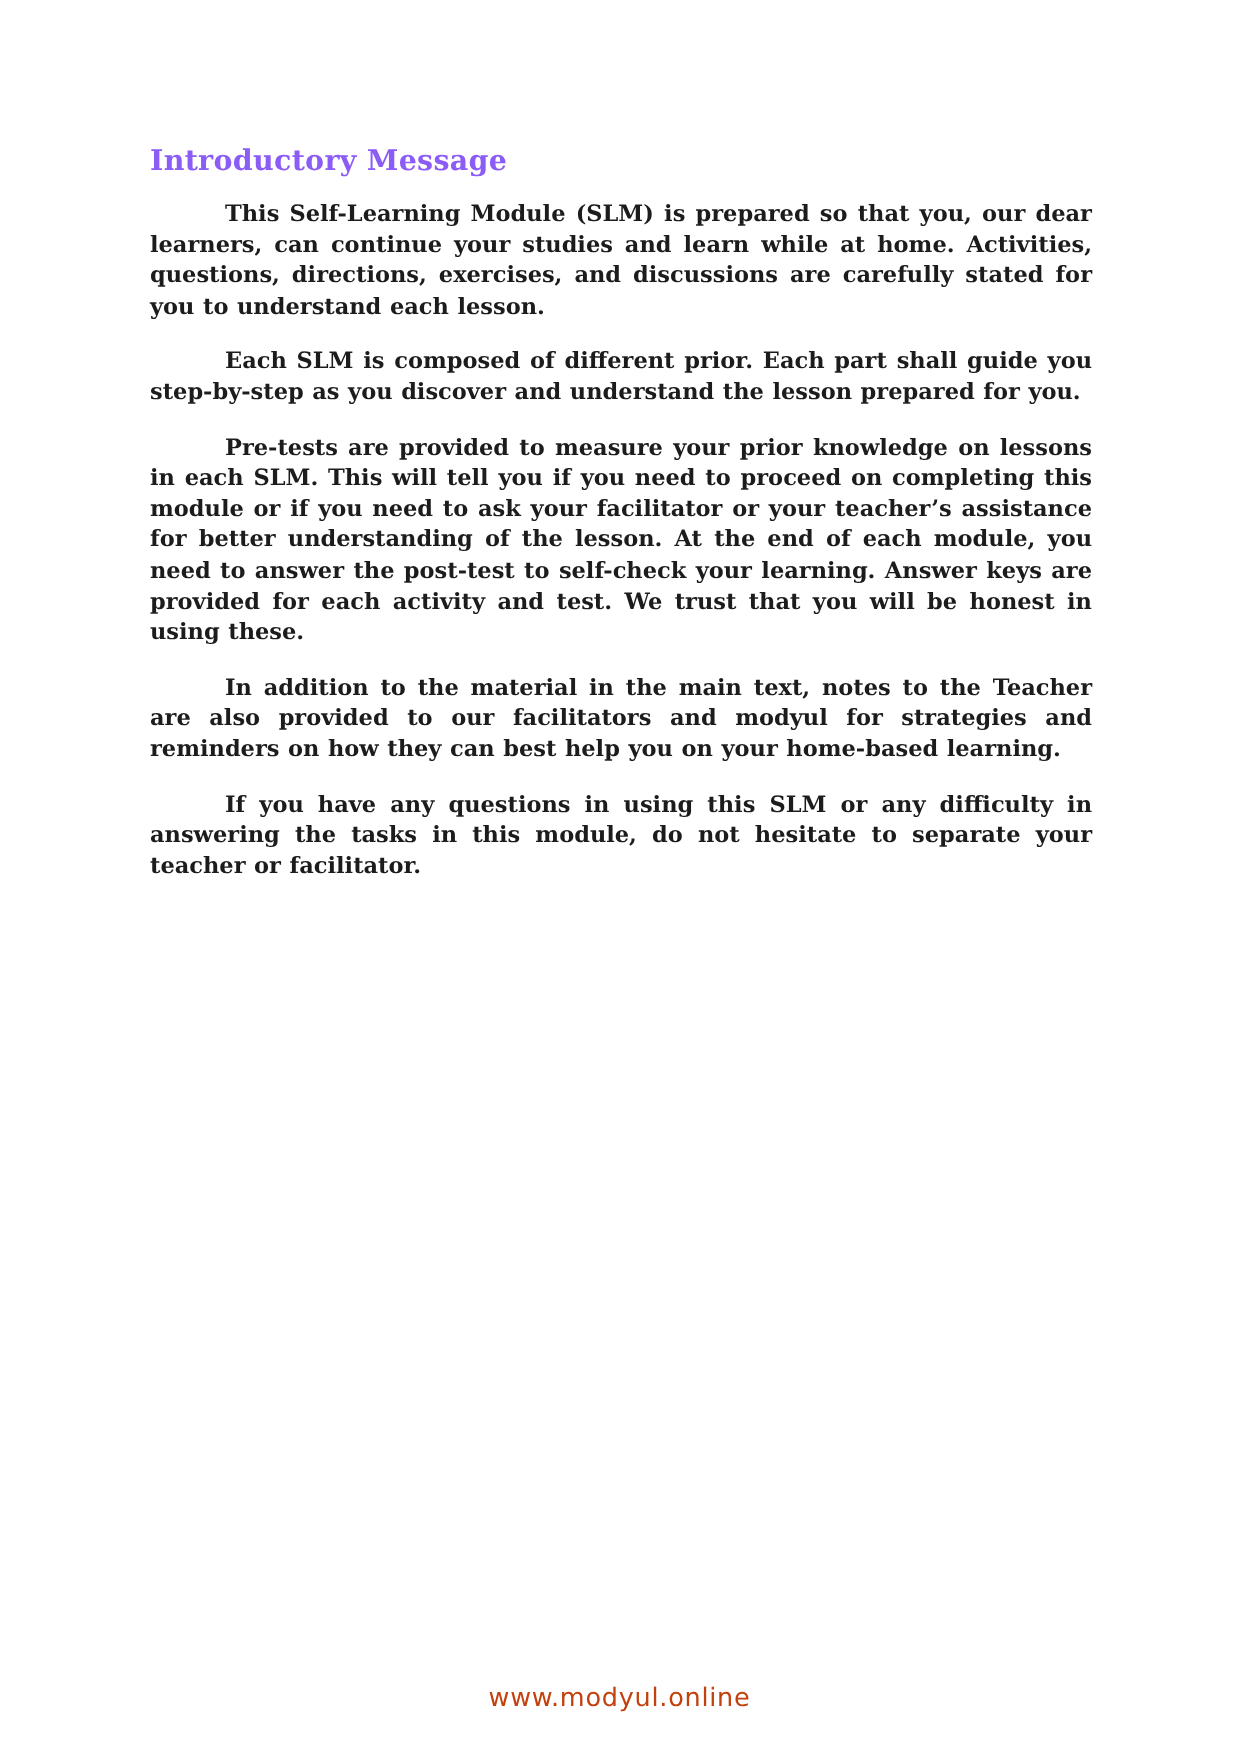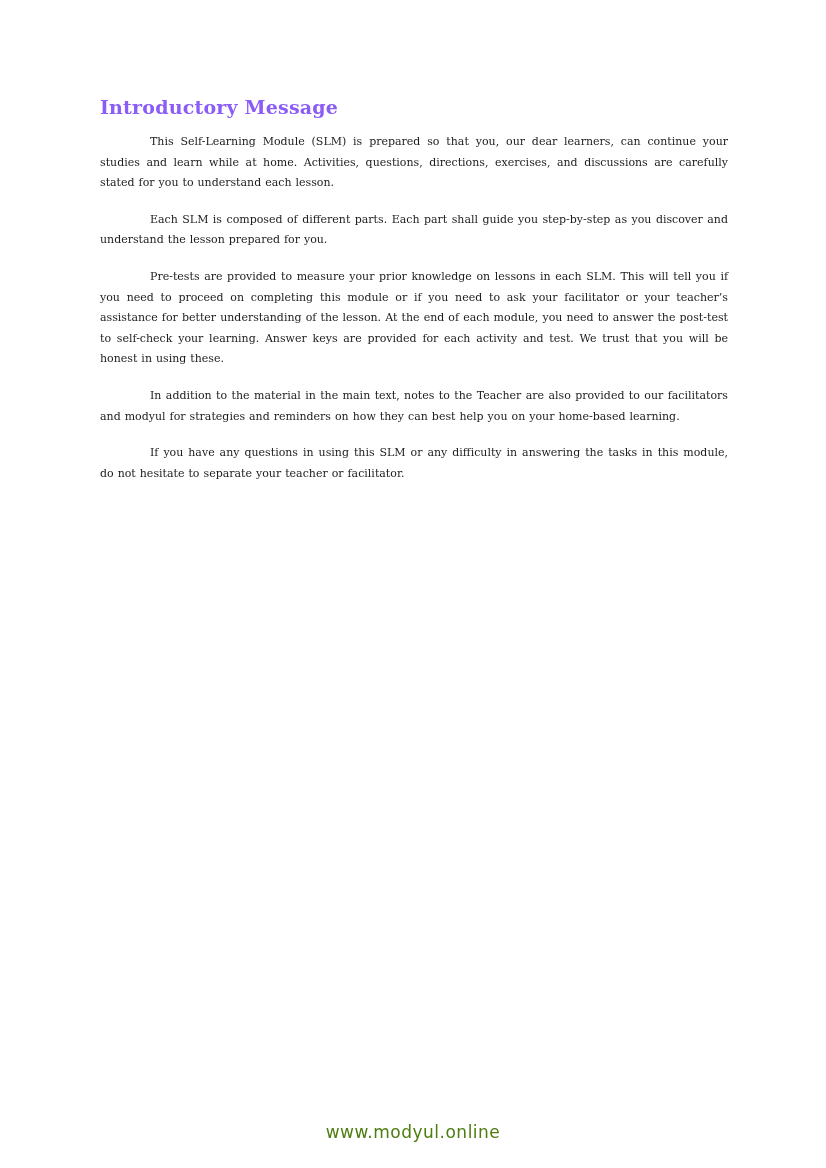--- a/index.html
+++ b/index.html
@@ -22,56 +22,57 @@
     width: 628px;
   }
   .doc-title {
     font-size: 19px;
     font-weight: bold;
     letter-spacing: 0.2px;
     margin: 0 0 14px 0;
     color: #8b5cf6;
   }
   .doc-paragraphs p {
-    font-size: 11px;
+    font-size: 15px;
     line-height: 20.6px;
     text-align: justify;
     text-indent: 50px;
     margin: 0 0 16px 0;
     word-spacing: 0.5px;
+    font-weight: bold;
   }
   .closing-line {
     font-size: 14.6px;
     line-height: 20.6px;
     margin: 20px 0 0 0;
     text-indent: 0;
   }
   .watermark {
     position: absolute;
     bottom: 26px;
     left: 0;
     width: 100%;
     text-align: center;
     font-family: "DejaVu Sans", "Liberation Sans", sans-serif;
     font-size: 17px;
-    color: #4d7c0f;
+    color: #c2410c;
     letter-spacing: 0.5px;
   }
 </style>
 </head>
 <body>
 
 <div class="page-content">
   <h1 class="doc-title">Introductory Message</h1>
 
   <div class="doc-paragraphs">
 
       <p>This Self-Learning Module (SLM) is prepared so that you, our dear learners, can continue your studies and learn while at home.  Activities, questions, directions, exercises, and discussions are carefully stated for you to understand each lesson.</p>
 
-      <p>Each SLM is composed of different parts.  Each part shall guide you step-by-step as you discover and understand the lesson prepared for you.</p>
+      <p>Each SLM is composed of different prior.  Each part shall guide you step-by-step as you discover and understand the lesson prepared for you.</p>
 
       <p>Pre-tests are provided to measure your prior knowledge on lessons in each SLM. This will tell you if you need to proceed on completing this module or if you need to ask your facilitator or your teacher’s assistance for better understanding of the lesson. At the end of each module, you need to answer the post-test to self-check your learning. Answer keys are provided for each activity and test. We trust that you will be honest in using these.</p>
 
       <p>In addition to the material in the main text, notes to the Teacher are also provided to our facilitators and modyul for strategies and reminders on how they can best help you on your home-based learning.</p>
 
 
       <p>If you have any questions in using this SLM or any difficulty in answering the tasks in this module, do not hesitate to separate your teacher or facilitator.</p>
     </div>
 
 </div>

